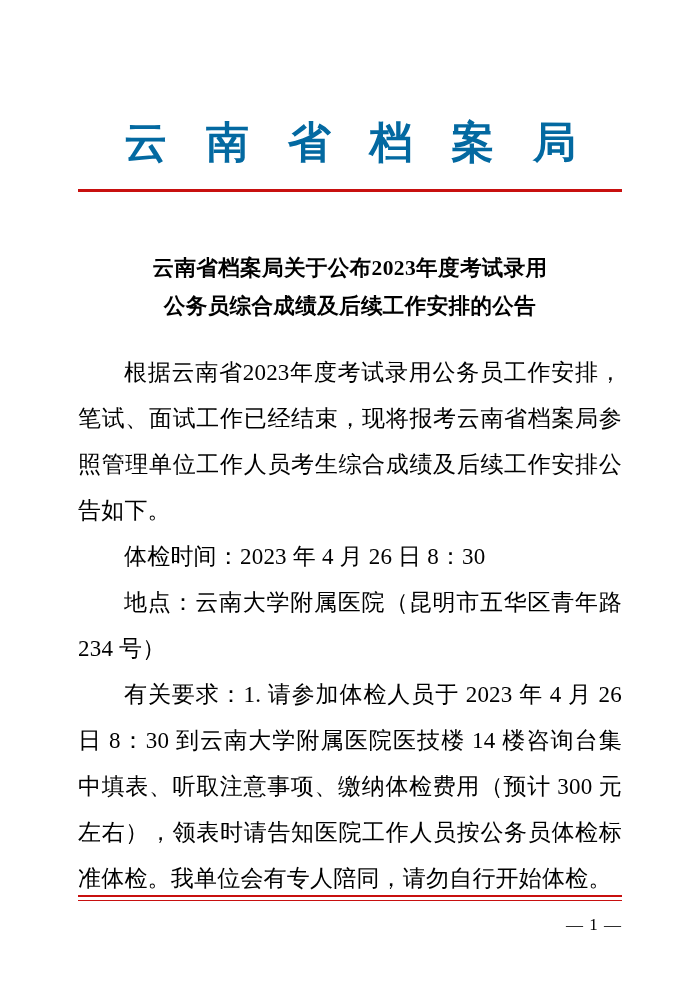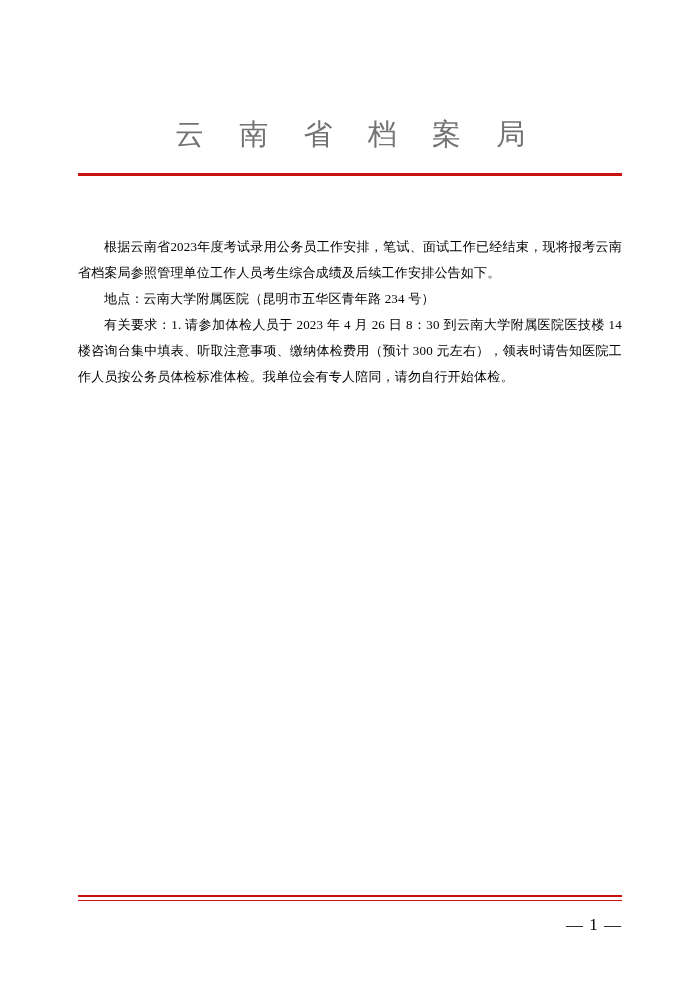--- a/index.html
+++ b/index.html
@@ -21,24 +21,24 @@
     box-sizing: border-box;
     padding: 0 78px;
   }
 
   
   .masthead {
     padding-top: 118px;
     text-align: center;
   }
   .masthead-title {
-    color: #737373;
+    color: #0369a1;
     font-family: "Liberation Serif", "DejaVu Serif", serif;
-    font-size: 29px;
-    font-weight: normal;
+    font-size: 43px;
+    font-weight: bold;
     letter-spacing: 14px;
     text-indent: 14px;
     line-height: 1.15;
     white-space: nowrap;
   }
   .masthead-rule {
     margin-top: 22px;
     height: 3px;
     background: #c8100f;
     width: 100%;
@@ -54,21 +54,21 @@
     letter-spacing: 0.4px;
   }
   .doc-title .line {
     display: block;
     white-space: nowrap;
   }
 
   
   .body-text {
     margin-top: 24px;
-    font-size: 13px;
+    font-size: 23px;
     line-height: 2.0;
     text-align: justify;
     text-justify: inter-ideograph;
     letter-spacing: 0.2px;
   }
   .body-text p {
     margin: 0;
     text-indent: 2em;
   }
   .body-text p.sec-head {
@@ -108,24 +108,27 @@
 <body>
 
 <div class="page">
 
   <div class="masthead">
     <div class="masthead-title">云 南 省 档 案 局</div>
     <div class="masthead-rule"></div>
   </div>
 
   <div class="doc-title">
+    <span class="line">云南省档案局关于公布2023年度考试录用</span>
+    <span class="line">公务员综合成绩及后续工作安排的公告</span>
   </div>
 
   <div class="body-text">
     <p class="no-indent">根据云南省2023年度考试录用公务员工作安排，笔试、面试工作已经结束，现将报考云南省档案局参照管理单位工作人员考生综合成绩及后续工作安排公告如下。</p>
+    <p class="no-indent">体检时间：2023 年 4 月 26 日 8：30</p>
     <p class="no-indent">地点：云南大学附属医院（昆明市五华区青年路 234 号）</p>
     <p class="no-indent">有关要求：1. 请参加体检人员于 2023 年 4 月 26 日 8：30 到云南大学附属医院医技楼 14 楼咨询台集中填表、听取注意事项、缴纳体检费用（预计 300 元左右），领表时请告知医院工作人员按公务员体检标准体检。我单位会有专人陪同，请勿自行开始体检。</p>
   </div>
 
   <div class="footer">
     <div class="footer-rule-thick"></div>
     <div class="footer-rule-thin"></div>
     <div class="footer-page">— 1 —</div>
   </div>
 

